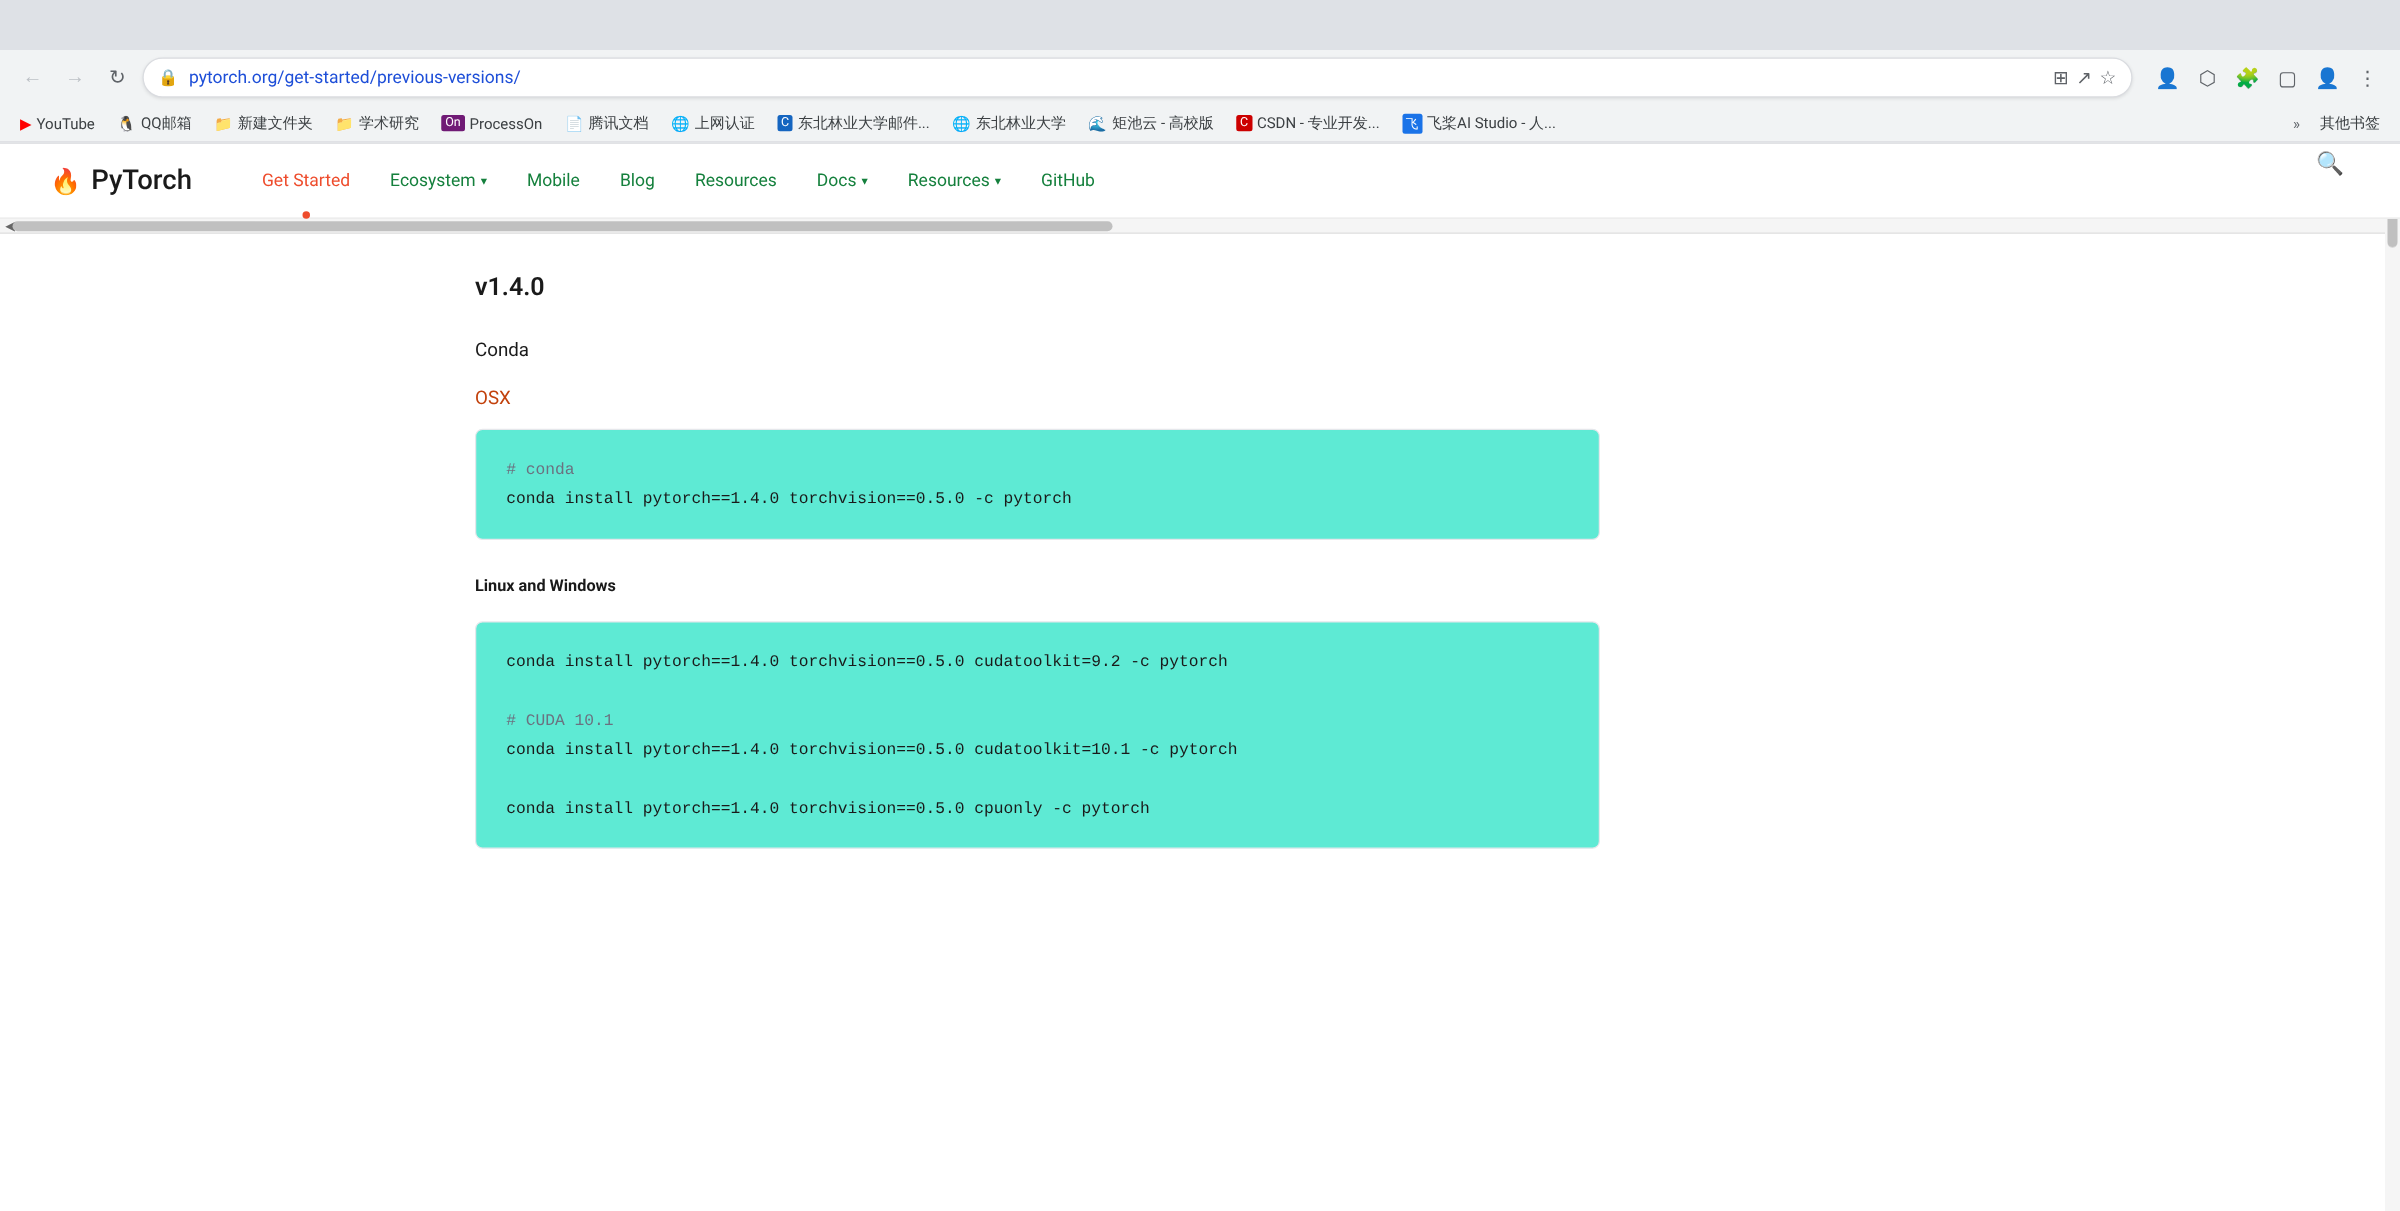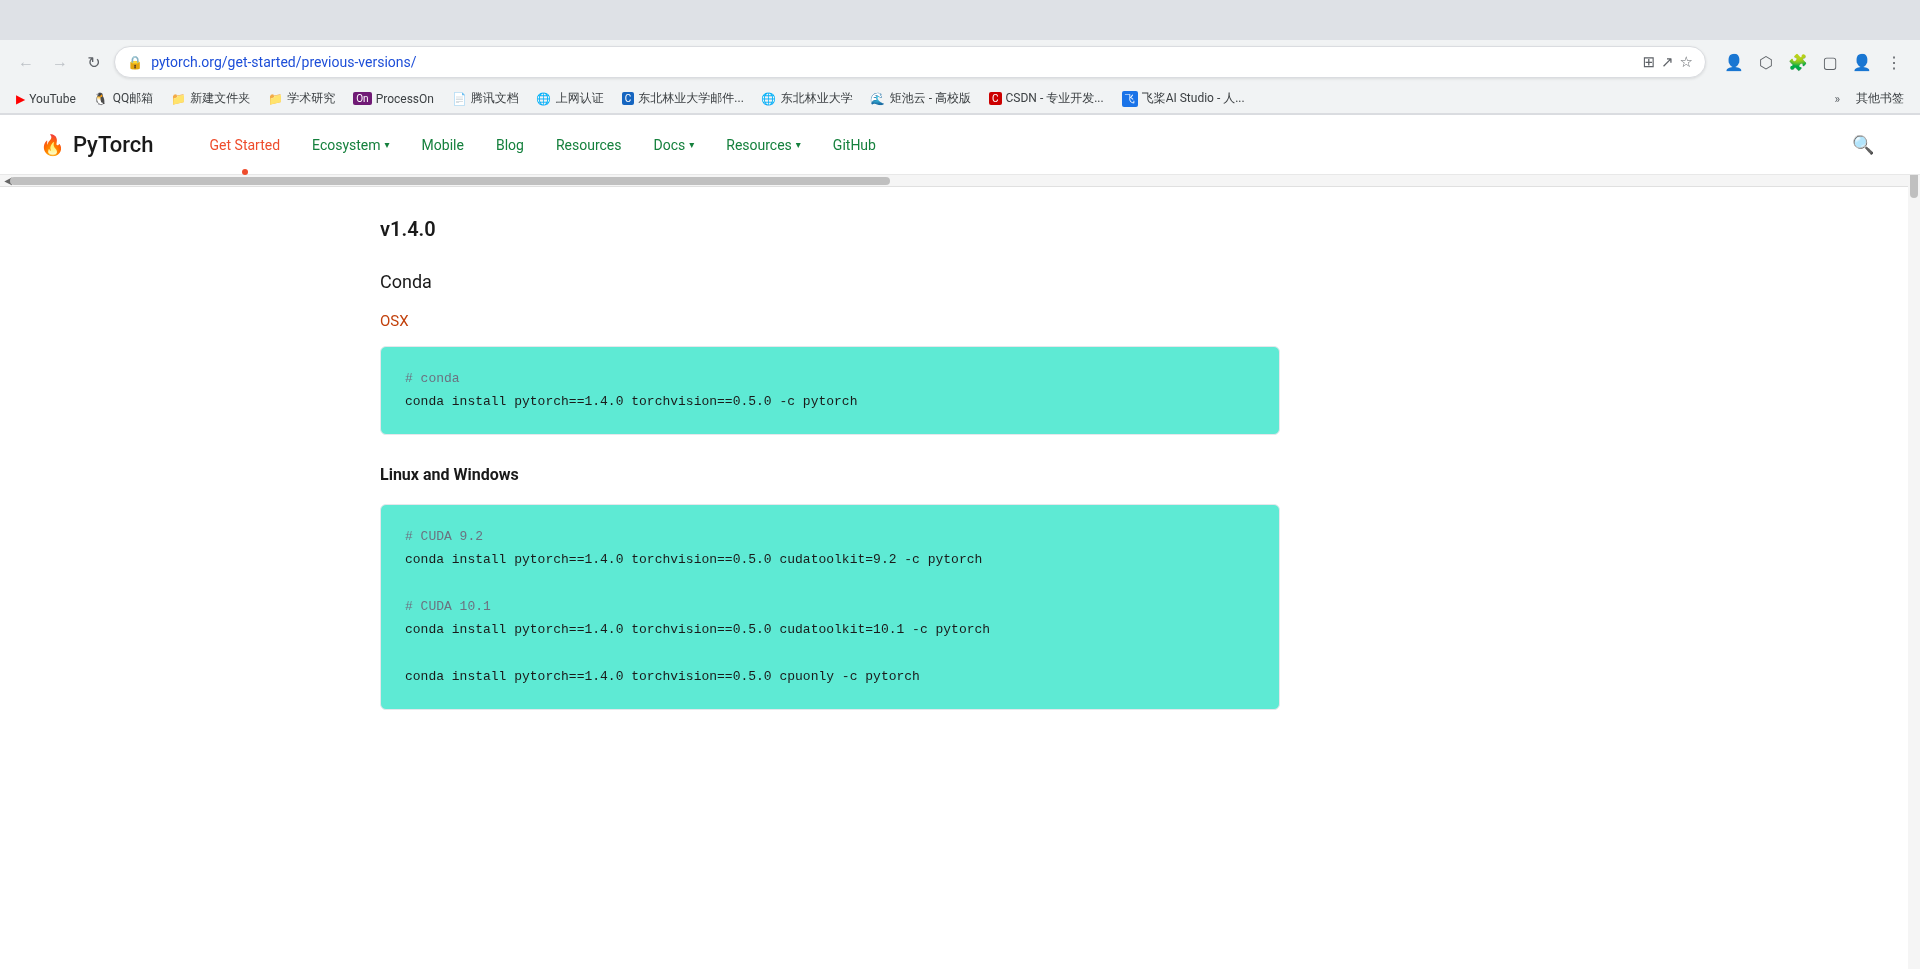--- a/index.html
+++ b/index.html
@@ -125,21 +125,21 @@
       font-weight: 500;
       color: #1a1a1a;
       margin-right: 40px;
     }
     .torch-flame {
       color: #ee4c2c;
       font-size: 20px;
     }
     .nav-links {
       display: flex;
-      align-items: center;
+      align-items: flex-start;
       gap: 0;
       flex: 1;
     }
     .nav-link {
       padding: 0 16px;
       font-size: 14px;
       color: #15803d;
       cursor: pointer;
       height: 60px;
       display: flex;
@@ -230,21 +230,21 @@
       margin-top: 4px;
     }
 
     .version-heading {
       font-size: 20px;
       font-weight: 600;
       color: #1a1a1a;
       margin-bottom: 30px;
     }
     .section-label {
-      font-size: 18px;
+      font-size: 15px;
       color: #1a1a1a;
       font-weight: 400;
     }
     .sub-section-label {
       font-size: 15px;
       color: #c2410c;
       margin-bottom: 16px;
       font-weight: 400;
     }
     .code-block {
@@ -255,21 +255,21 @@
       font-family: 'Courier New', Courier, monospace;
       font-size: 13px;
       color: #1a1a1a;
       margin-bottom: 30px;
       line-height: 1.8;
     }
     .code-line { display: block; }
     .code-comment { color: #6b7280; }
     .section-block { margin-bottom: 20px; }
     .linux-windows-label {
-      font-size: 16px;
+      font-size: 13px;
       font-weight: 700;
       color: #1a1a1a;
       margin-bottom: 20px;
     }
   </style>
 </head>
 <body>
 
 <div class="browser-chrome">
 
@@ -414,21 +414,20 @@
       <p class="sub-section-label">OSX</p>
       <div class="code-block">
         <span class="code-line code-comment"># conda</span>
         <span class="code-line">conda install pytorch==1.4.0 torchvision==0.5.0 -c pytorch</span>
       </div>
     </div>
 
     <div class="section-block">
       <p class="linux-windows-label">Linux and Windows</p>
       <div class="code-block">
-        <span class="code-line code-comment"># CUDA 9.2</span>
         <span class="code-line">conda install pytorch==1.4.0 torchvision==0.5.0 cudatoolkit=9.2 -c pytorch</span>
         <span class="code-line">&nbsp;</span>
         <span class="code-line code-comment"># CUDA 10.1</span>
         <span class="code-line">conda install pytorch==1.4.0 torchvision==0.5.0 cudatoolkit=10.1 -c pytorch</span>
         <span class="code-line">&nbsp;</span>
         <span class="code-line">conda install pytorch==1.4.0 torchvision==0.5.0 cpuonly -c pytorch</span>
       </div>
     </div>
 
   </div>

